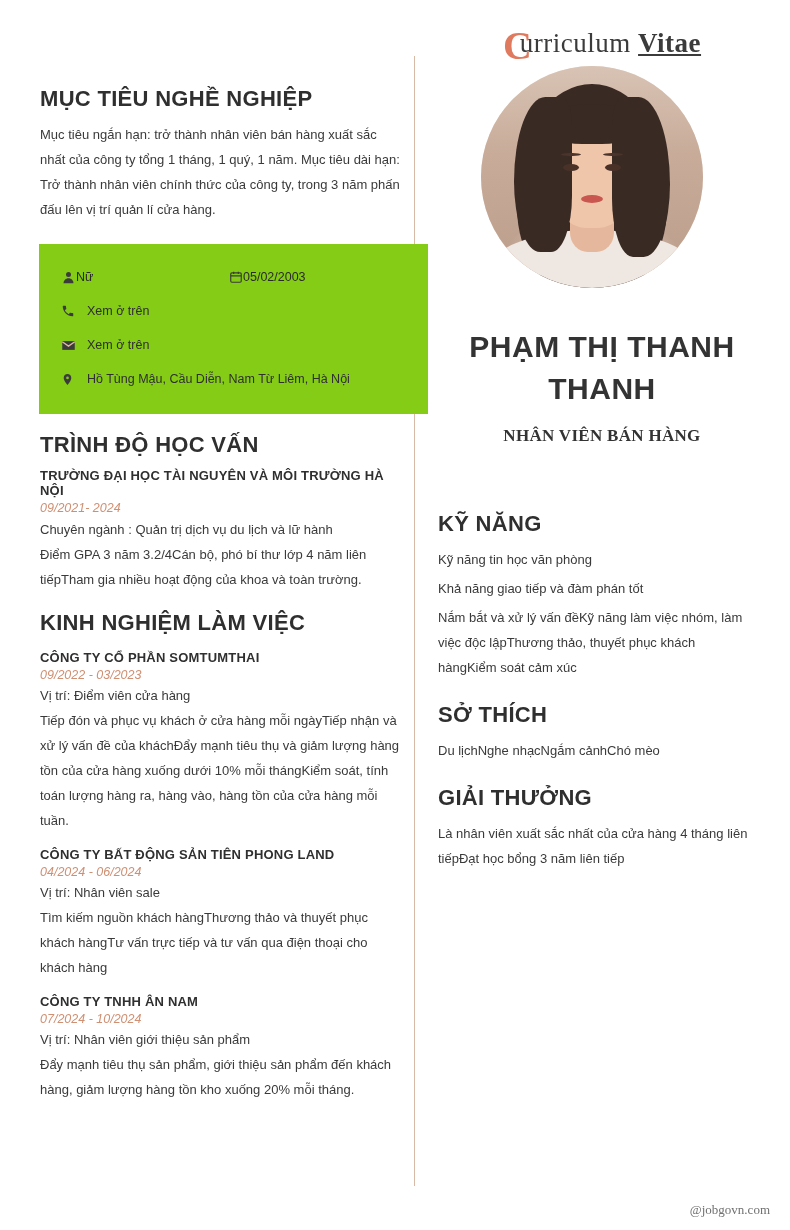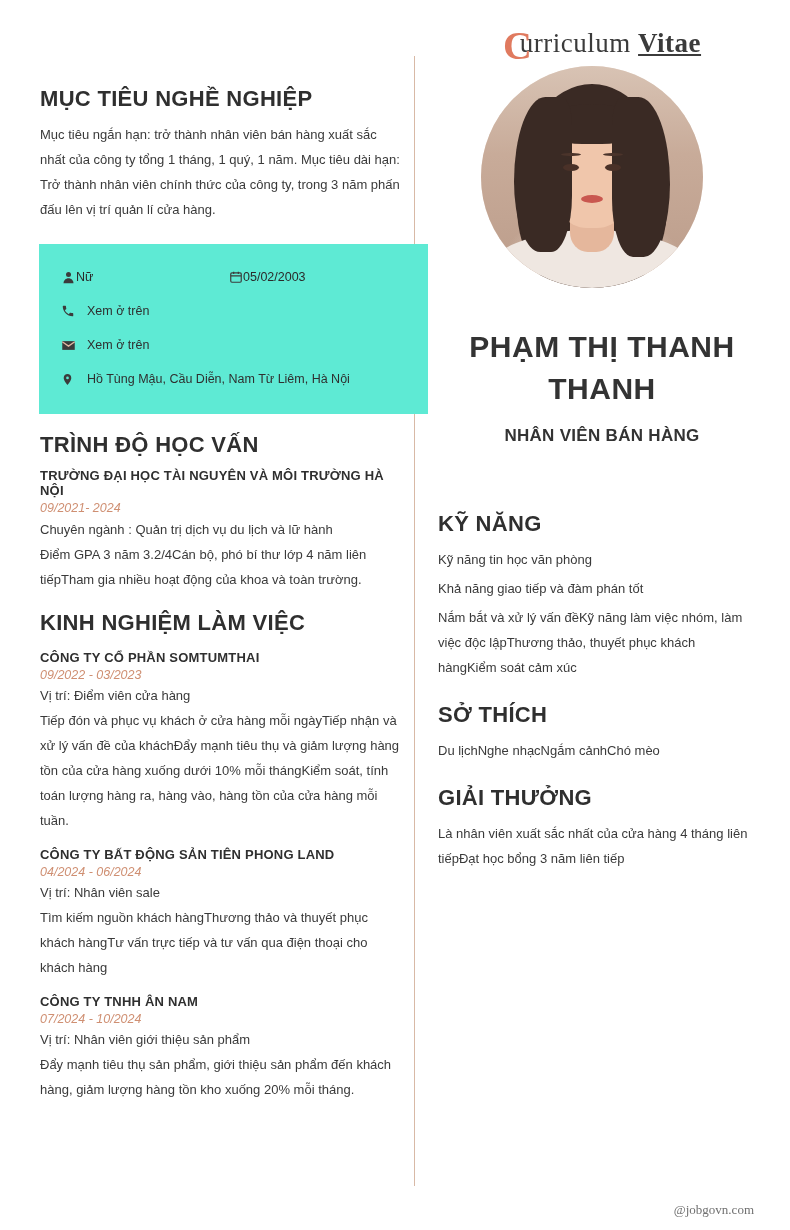--- a/index.html
+++ b/index.html
@@ -127,20 +127,21 @@
   .role {
     position: absolute;
     top: 426px;
     left: 424px;
     width: 356px;
     text-align: center;
     font-size: 17px;
     font-weight: 700;
     color: #333;
     letter-spacing: .3px;
+    font-family: Liberation Serif, serif;
   }
 
   
   .sec-title {
     font-size: 22px;
     font-weight: 700;
     color: #2f2f2f;
     letter-spacing: .3px;
     margin-bottom: 10px;
   }
@@ -165,21 +166,21 @@
   
   .left {
     position: absolute;
     left: 40px;
     top: 86px;
     width: 360px;
   }
   .left .block { margin-bottom: 4px; }
 
   .info-card {
-    background: #5eead4;
+    background: #84cc16;
     width: 389px;
     margin: 22px 0 18px -1px;
     padding: 16px 22px 18px 22px;
   }
   .info-row {
     display: flex;
     align-items: center;
     font-size: 12.5px;
     color: #2f2f2f;
     height: 34px;
@@ -208,21 +209,21 @@
     top: 511px;
     width: 318px;
   }
   .right .sec-title { margin-top: 22px; }
   .right .sec-title.first { margin-top: 0; }
   .right .body-text { margin-top: 4px; }
 
   
   .footer {
     position: absolute;
-    right: 36px;
+    right: 20px;
     bottom: 12px;
     font-size: 13px;
     color: #707070;
     font-family: "Liberation Serif", serif;
   }
   svg { display: block; }
 </style>
 </head>
 <body>
 

